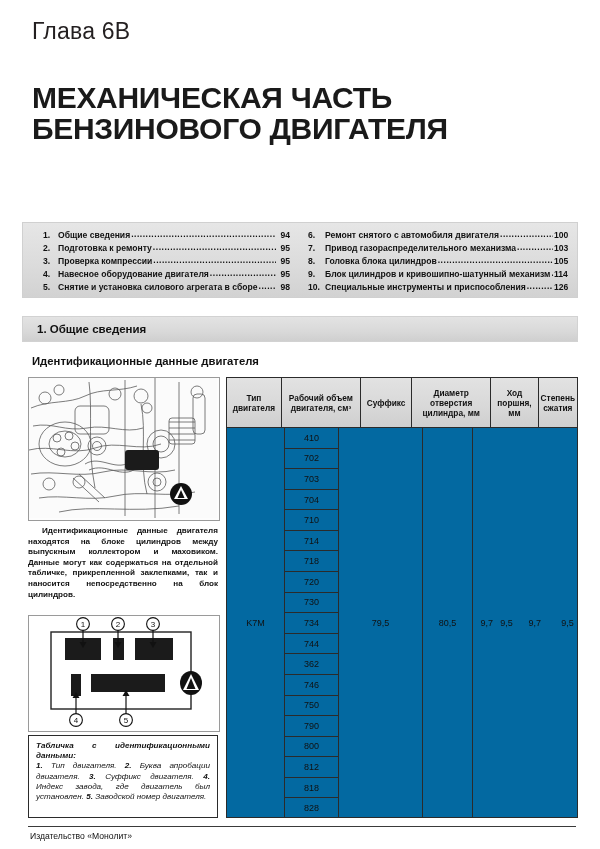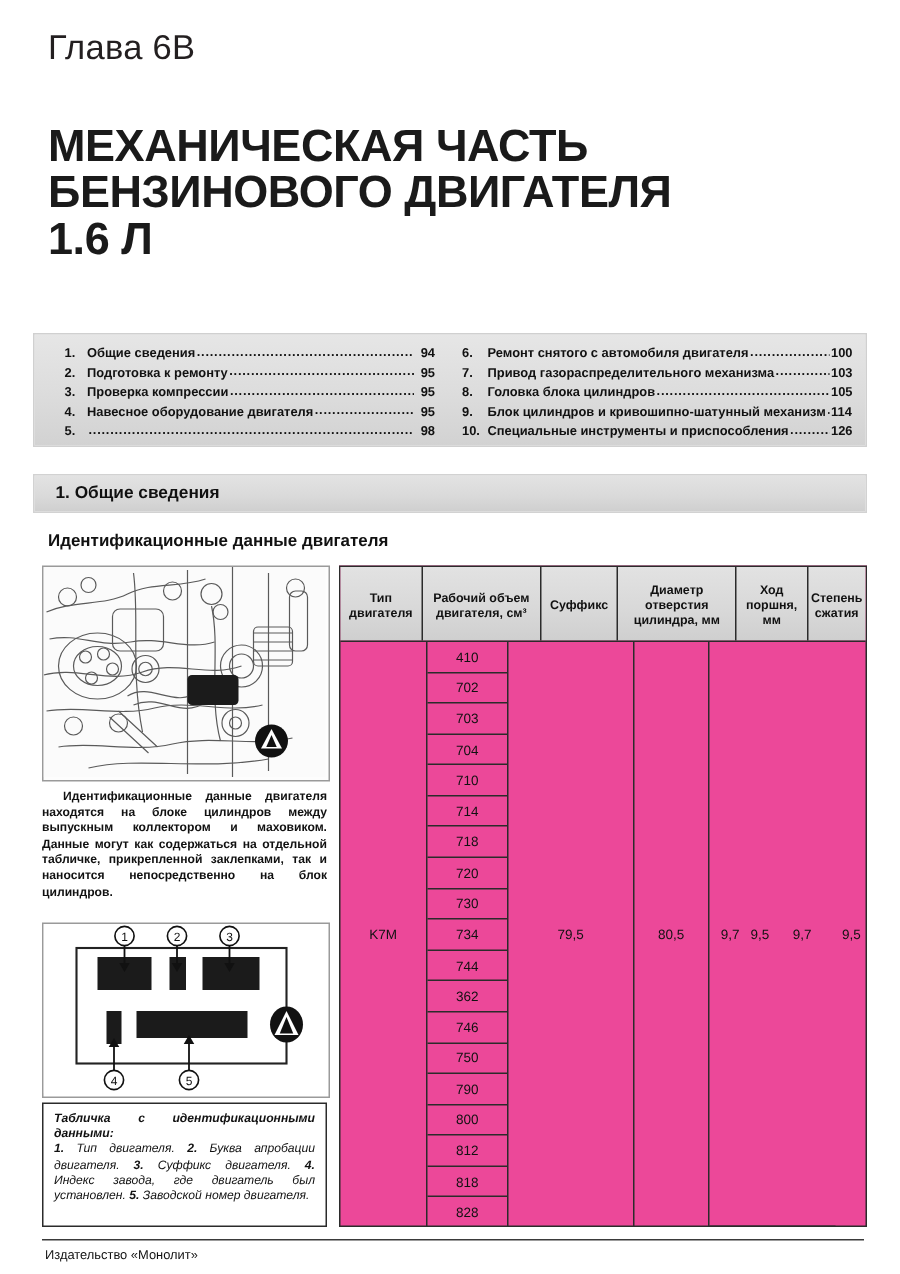--- a/index.html
+++ b/index.html
@@ -93,21 +93,21 @@
   }
   .cap-body{
     font-size:8.1px;line-height:10.2px;font-style:italic;color:#111;
     text-align:justify;
   }
   .cap-body b{font-weight:700;font-style:italic;}
 
   
   .tbl{
     position:absolute;left:226px;top:377px;width:352px;height:441px;
-    border:1.2px solid #2b2b2b;box-sizing:border-box;background:#ec4899;
+    border:1.2px solid #2b2b2b;box-sizing:border-box;background:#0369a1;
   }
   .thead{
     display:flex;height:49px;
     background:linear-gradient(180deg,#e2e2e2 0%,#d8d8d8 60%,#cfcfcf 100%);
     border-bottom:1.2px solid #2b2b2b;
   }
   .th{
     display:flex;align-items:center;justify-content:center;
     text-align:center;font-size:8.3px;line-height:10px;font-weight:700;
     color:#111;box-sizing:border-box;padding:0 2px;
@@ -150,21 +150,20 @@
 </head>
 <body>
 
 <div class="page">
 
   <div class="chapter-label">Глава 6В</div>
 
   <div class="main-title">
     <span class="ln">МЕХАНИЧЕСКАЯ ЧАСТЬ</span>
     <span class="ln">БЕНЗИНОВОГО ДВИГАТЕЛЯ</span>
-    <span class="ln">1.6 Л</span>
   </div>
 
   <div class="toc">
     <div class="toc-col left" id="toc-left">
         <div class="toc-row">
           <span class="toc-num">1.</span>
           <span class="toc-txt">Общие сведения</span>
           <span class="toc-dots">...........................................................................................</span>
           <span class="toc-page">94</span>
         </div>
@@ -181,20 +180,21 @@
           <span class="toc-page">95</span>
         </div>
         <div class="toc-row">
           <span class="toc-num">4.</span>
           <span class="toc-txt">Навесное оборудование двигателя</span>
           <span class="toc-dots">...........................................................................................</span>
           <span class="toc-page">95</span>
         </div>
         <div class="toc-row">
           <span class="toc-num">5.</span>
+          <span class="toc-txt">Снятие и установка силового агрегата в сборе</span>
           <span class="toc-dots">...........................................................................................</span>
           <span class="toc-page">98</span>
         </div>
       </div>
     <div class="toc-col right" id="toc-right">
         <div class="toc-row">
           <span class="toc-num">6.</span>
           <span class="toc-txt">Ремонт снятого с автомобиля двигателя</span>
           <span class="toc-dots">...........................................................................................</span>
           <span class="toc-page">100</span>

